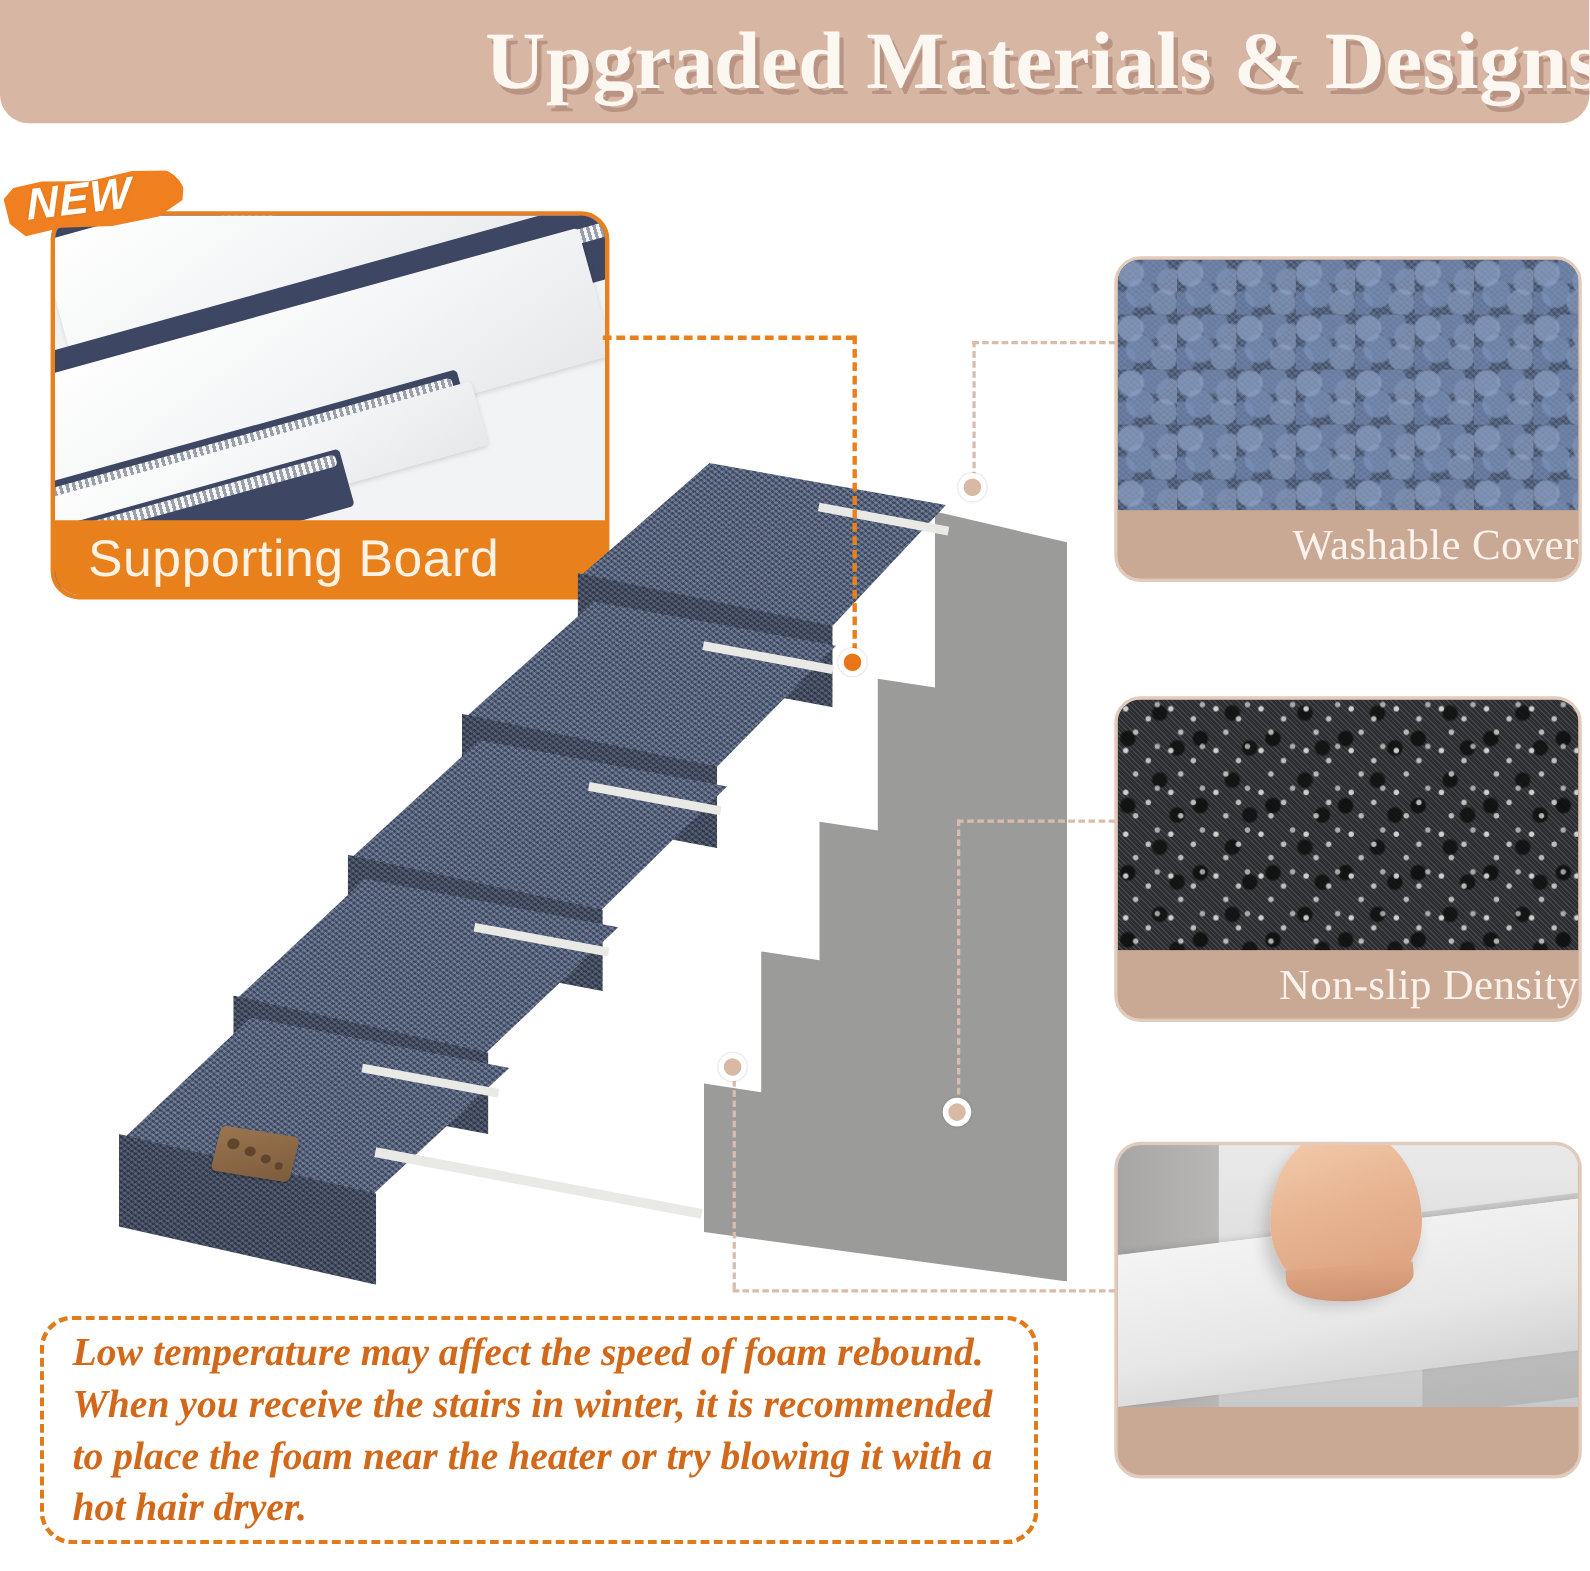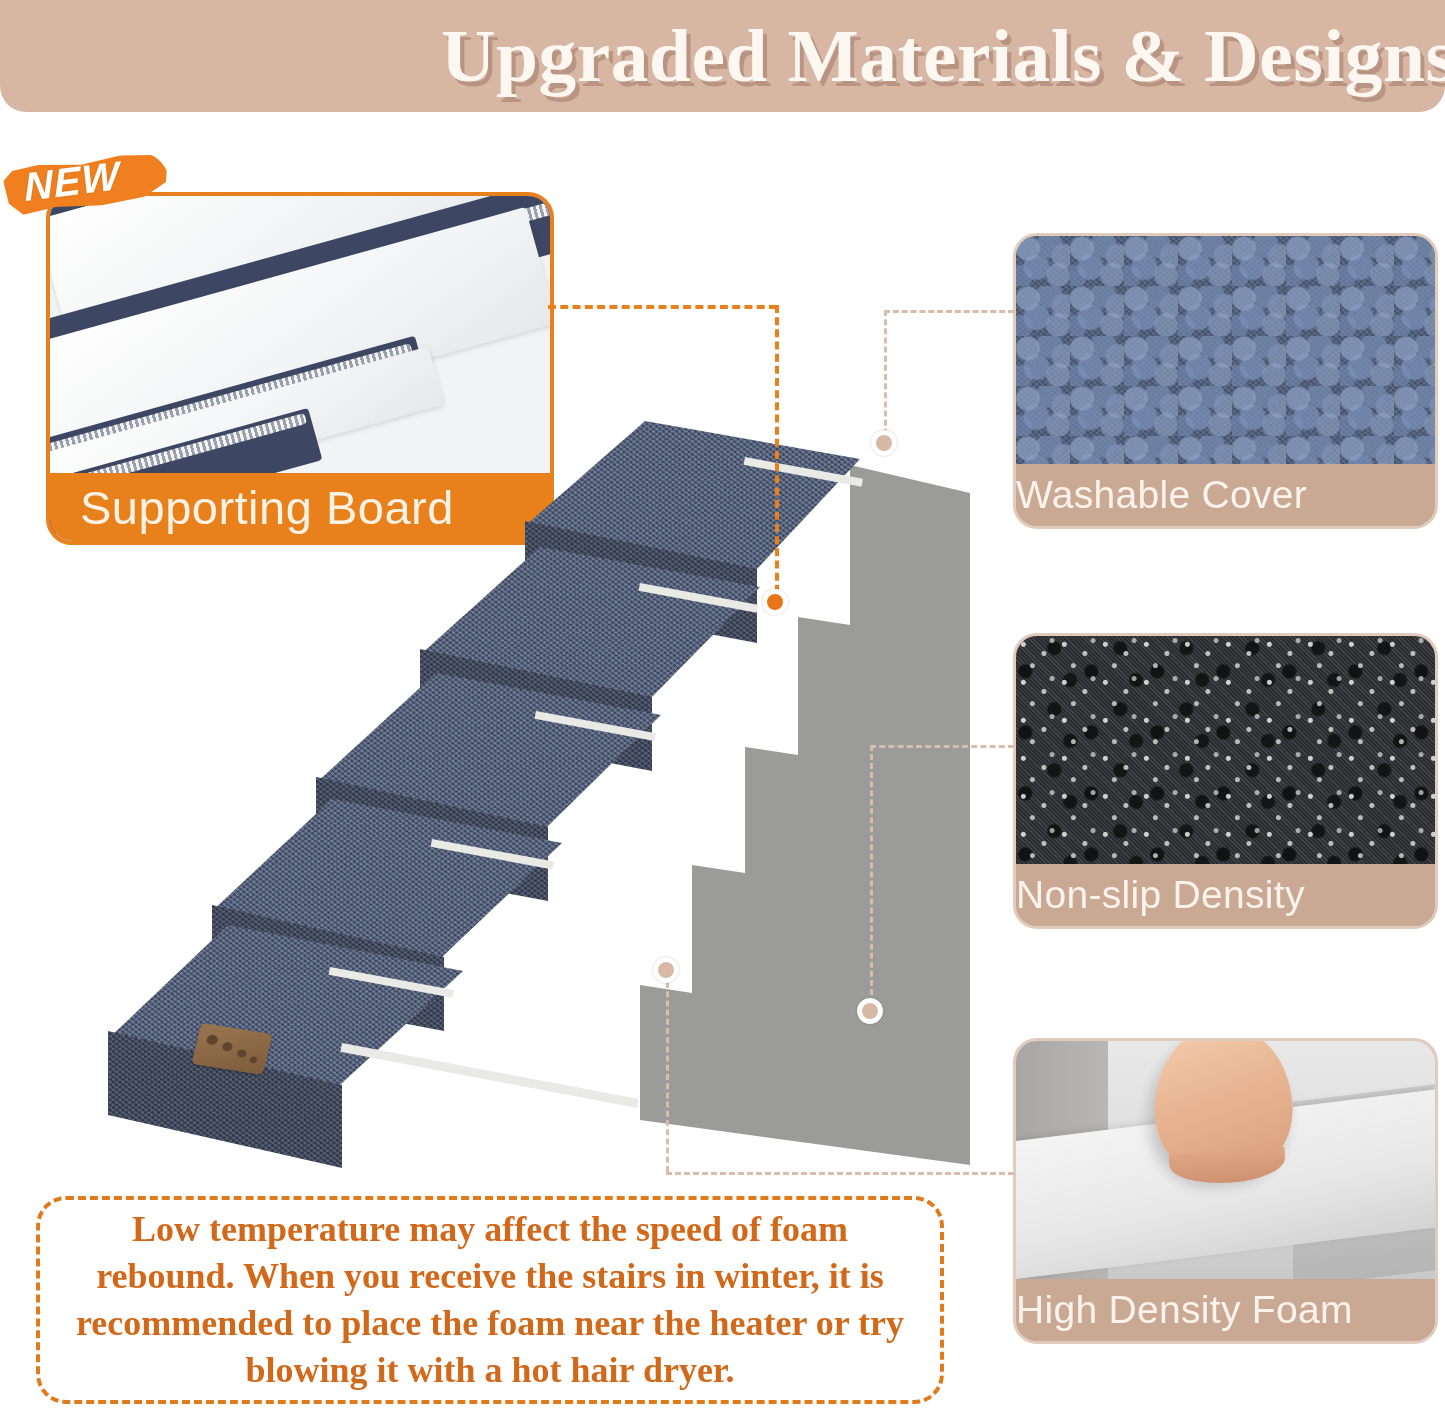--- a/index.html
+++ b/index.html
@@ -38,21 +38,21 @@
     clip-path:polygon(0% 28%,6% 10%,22% 4%,48% 12%,72% 2%,92% 8%,100% 26%,98% 62%,84% 86%,58% 94%,30% 88%,10% 96%,2% 72%);}
   .new-badge .txt{position:absolute;left:20px;top:7px;font-size:40px;font-weight:bold;
     font-style:italic;color:#ffffff;transform:rotate(-7deg) skewX(-4deg);
     letter-spacing:1px;text-shadow:0 0 2px rgba(200,110,20,.7);}
 
   
   .fpanel{position:absolute;left:1013px;width:419px;border-radius:24px;overflow:hidden;
     border:3px solid #e0cbbd;background:#c9a894;}
   .fpanel .photo{position:absolute;left:0;top:0;right:0;height:calc(100% - 62px);overflow:hidden;}
   .fpanel .flabel{position:absolute;left:0;right:0;bottom:0;height:62px;background:#c9a894;
-    display:flex;align-items:center;justify-content:flex-start;}
+    display:flex;align-items:center;justify-content:flex-end;font-family:Liberation Serif, serif;}
   .fpanel .flabel span{font-size:39px;color:#fdf3ec;letter-spacing:.3px;}
 
   #panel-cover{top:233px;height:290px;}
   #panel-bottom{top:633px;height:290px;}
   #panel-foam{top:1038px;height:300px;}
 
   
   .tex-cover{width:100%;height:100%;
     background-color:#4d5c7a;
     background-image:
@@ -114,21 +114,21 @@
   .dash-h{position:absolute;height:0;border-top:4px dashed #e8811c;}
   .dash-v{position:absolute;width:0;border-left:4px dashed #e8811c;}
   .dash-h.tan{border-top:3px dashed #d9bdab;}
   .dash-v.tan{border-left:3px dashed #d9bdab;}
 
   
   .note-box{position:absolute;left:36px;top:1196px;width:908px;height:208px;
     border:4px dashed #e07b1b;border-radius:30px;background:#ffffff;
     display:flex;align-items:center;padding:0 26px;box-sizing:border-box;}
   .note-text{font-family:"Liberation Serif",serif;font-weight:bold;font-size:36px;
-    line-height:1.30;color:#d2691a;text-align:center;}
+    line-height:1.30;color:#d2691a;text-align:left;font-style:italic;}
 
   
   .tag{position:absolute;left:196px;top:1028px;width:72px;height:42px;
     background:linear-gradient(160deg,#9a7550,#7d5c3c);border-radius:5px;
     transform:rotate(9deg) skewX(-5deg);box-shadow:0 1px 3px rgba(0,0,0,.35);}
   .tag i{position:absolute;display:block;background:#5f452c;border-radius:50%;}
 </style>
 </head>
 <body>
 
@@ -182,23 +182,20 @@
 
 <div class="fpanel" id="panel-foam">
   <div class="photo">
     <div class="tex-foam">
       <div class="foam-left"></div>
       <div class="foam-riser"></div>
       <div class="foam-step"></div>
       <div class="hand"></div>
     </div>
   </div>
-  <div class="flabel">
-    <span>High Density Foam</span>
-  </div>
 </div>
 
 <div class="stairs">
 
   <div class="side" style="left:520px;top:70px;width:330px;height:700px;
               clip-path:polygon(210px 0, 330px 28px, 330px 700px, 0px 655px, 0px 520px, 52px 528px, 52px 400px, 105px 408px, 105px 282px, 158px 290px, 158px 152px, 210px 160px);"></div>
 
   <div class="tread top" style="left:405px;top:26px;width:335px;height:150px;clip-path:polygon(120px 0,335px 38px,230px 150px,0px 105px);"></div>
   <div class="tread face" style="left:405px;top:118px;width:250px;height:130px;clip-path:polygon(0px 8px,232px 56px,232px 130px,0px 86px);"></div>
   <div class="edge" style="left:625px;top:62px;width:120px;height:8px;transform:rotate(10.5deg);transform-origin:left top;"></div>

